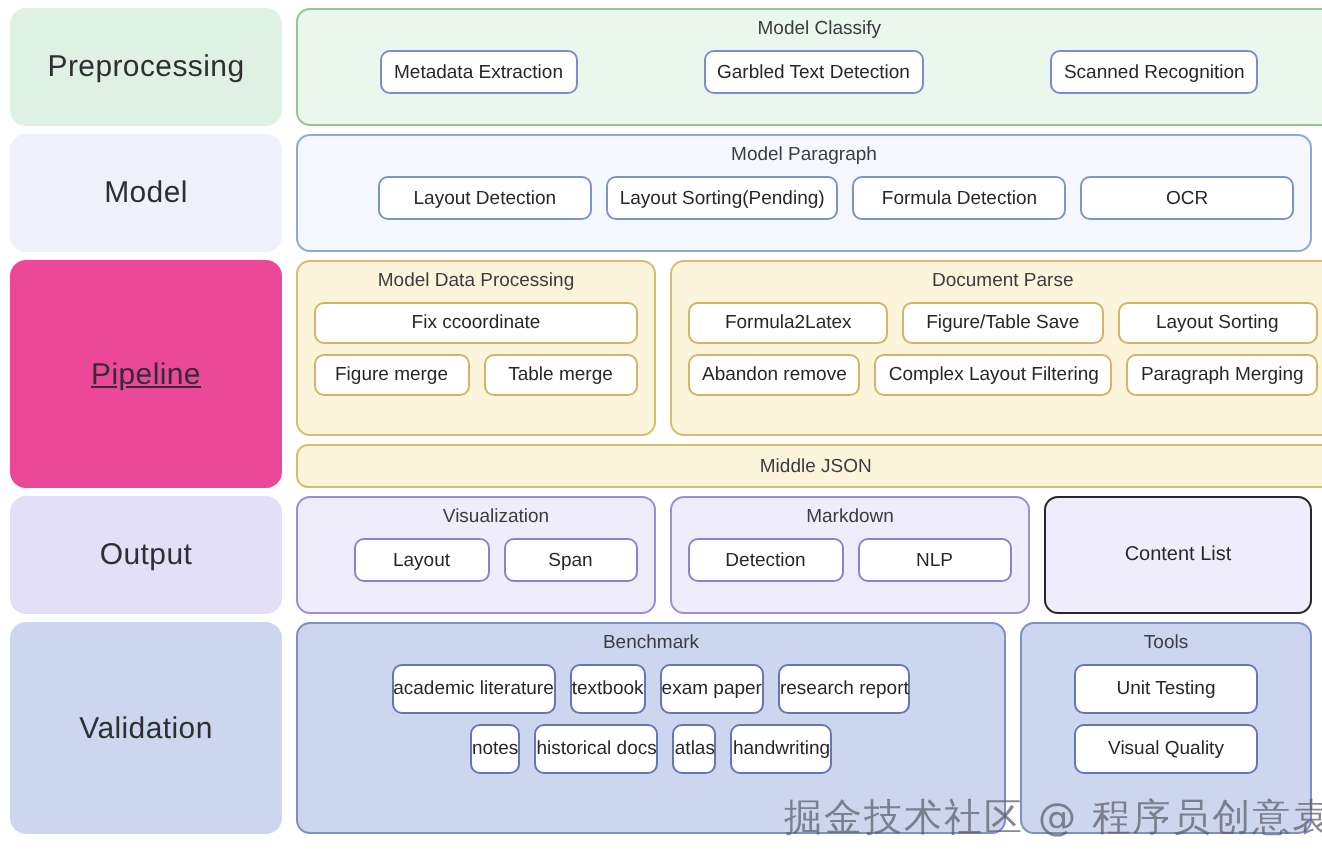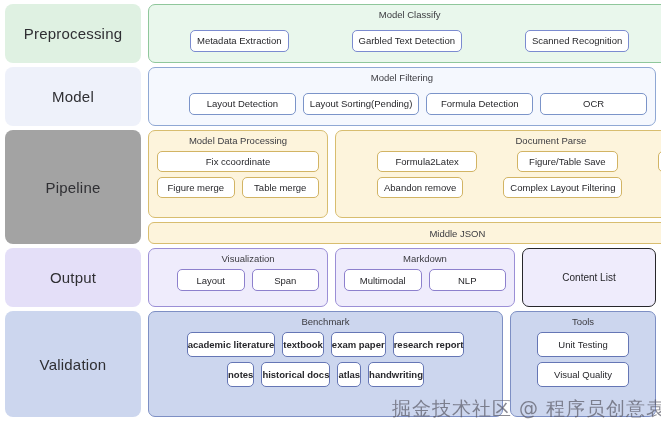--- a/index.html
+++ b/index.html
@@ -30,42 +30,42 @@
   
   .group {
     border-radius: 7px; border: 1px solid;
     padding: 3px 8px 6px 8px;
     display: flex; flex-direction: column;
   }
   .group-title {
     text-align: center; font-size: 9.5px; color: #3b3b40;
     line-height: 14px; margin-bottom: 3px; white-space: nowrap;
   }
-  .chips { display: flex; gap: 7px; align-items: center; }
+  .chips { display: flex; gap: 7px; align-items: flex-start; }
   .chips + .chips { margin-top: 5px; }
   .chip {
     background: #ffffff; border: 1px solid; border-radius: 5px;
     font-size: 9.5px; color: #27272b;
     display: flex; align-items: center; justify-content: center;
     text-align: center; padding: 0 6px; min-height: 21px;
     white-space: nowrap;
   }
 
   
   .lbl-green { background: #dff1e2; }
   .grp-green { background: #e9f7ec; border-color: #8fc79b; }
   .grp-green .chip { border-color: #7b8bd0; }
 
   
   .lbl-blue { background: #eef1fa; }
   .grp-blue { background: #f5f8fe; border-color: #8fa8d4; }
   .grp-blue .chip { border-color: #7b94c9; }
 
   
-  .lbl-yellow { background: #a3a3a3; }
+  .lbl-yellow { background: #ec4899; text-decoration: underline; }
   .grp-yellow { background: #fdf4dc; border-color: #d8bd6f; }
   .grp-yellow .chip { border-color: #d2b464; }
 
   
   .lbl-purple { background: #e4dff8; }
   .grp-purple { background: #efecfc; border-color: #9b8fd6; }
   .grp-purple .chip { border-color: #8d80cd; }
 
   
   .lbl-peri { background: #ccd6ee; }
@@ -83,21 +83,21 @@
   #row-model .chips { flex: 1 1 auto; padding-left: 32px; }
   #row-model .chip { flex: 1 1 0; min-height: 22px; }
 
   #row-pipeline { height: 114px; flex-direction: row; }
   #row-pipeline .row-body { flex-direction: column; gap: 4px; }
   #pipeline-top { display: flex; gap: 7px; flex: 1 1 auto; }
   .grp-mdp { flex: 0 0 180px; }
   .grp-mdp .chips { justify-content: center; }
   .grp-mdp .chip { flex: 1 1 0; }
   .grp-dp { flex: 1 1 auto; }
-  .grp-dp .chip { flex: 1 1 0; margin-left: 33px; }
+  .grp-dp .chip { flex: 1 1 0; }
   #middle-json {
     border: 1px solid #d8bd6f; background: #fdf4dc; border-radius: 6px;
     height: 22px; display: flex; align-items: center; justify-content: center;
     font-size: 9.5px; color: #3b3b40;
   }
 
   #row-output { height: 59px; }
   #row-output .grp-vis { flex: 0 0 180px; padding-left: 28px; }
   #row-output .grp-md  { flex: 0 0 180px; }
   #row-output .grp-cl  { flex: 1 1 auto; align-items: center; justify-content: center; }
@@ -105,21 +105,21 @@
   .plain-group {
     border-radius: 7px; border: 1px solid;
     display: flex; align-items: center; justify-content: center;
     font-size: 10px; color: #27272b;
   }
 
   #row-validation { height: 106px; }
   #row-validation .grp-bench { flex: 1 1 auto; }
   #row-validation .grp-tools { flex: 0 0 146px; }
   #row-validation .grp-bench .chips { justify-content: center; }
-  #row-validation .grp-bench .chip { min-height: 25px; padding: 0 0; font-weight: bold; }
+  #row-validation .grp-bench .chip { min-height: 25px; padding: 0 0; }
   #row-validation .grp-tools .chips { justify-content: center; }
   #row-validation .grp-tools .chip { flex: 1 1 auto; margin: 0 18px; min-height: 25px; }
   .vq-chip { line-height: 1.05; }
 
   
   #watermark {
     position: absolute; left: 392px; top: 396px;
     font-size: 19px; color: rgba(92,92,104,0.72);
     font-family: "DejaVu Sans", sans-serif;
     letter-spacing: 1px; white-space: nowrap;
@@ -142,21 +142,21 @@
           <div class="chip">Scanned Recognition</div>
         </div>
       </div>
     </div>
   </div>
 
   <div class="row" id="row-model">
     <div class="row-label lbl-blue">Model</div>
     <div class="row-body">
       <div class="group grp-blue">
-        <div class="group-title">Model Filtering</div>
+        <div class="group-title">Model Paragraph</div>
         <div class="chips">
           <div class="chip">Layout Detection</div>
           <div class="chip">Layout Sorting(Pending)</div>
           <div class="chip">Formula Detection</div>
           <div class="chip">OCR</div>
         </div>
       </div>
     </div>
   </div>
 
@@ -203,21 +203,21 @@
         <div class="group-title">Visualization</div>
         <div class="chips">
           <div class="chip">Layout</div>
           <div class="chip">Span</div>
         </div>
       </div>
 
       <div class="group grp-purple grp-md">
         <div class="group-title">Markdown</div>
         <div class="chips">
-          <div class="chip">Multimodal</div>
+          <div class="chip">Detection</div>
           <div class="chip">NLP</div>
         </div>
       </div>
 
       <div class="plain-group grp-purple grp-cl">Content List</div>
 
     </div>
   </div>
 
   <div class="row" id="row-validation">

